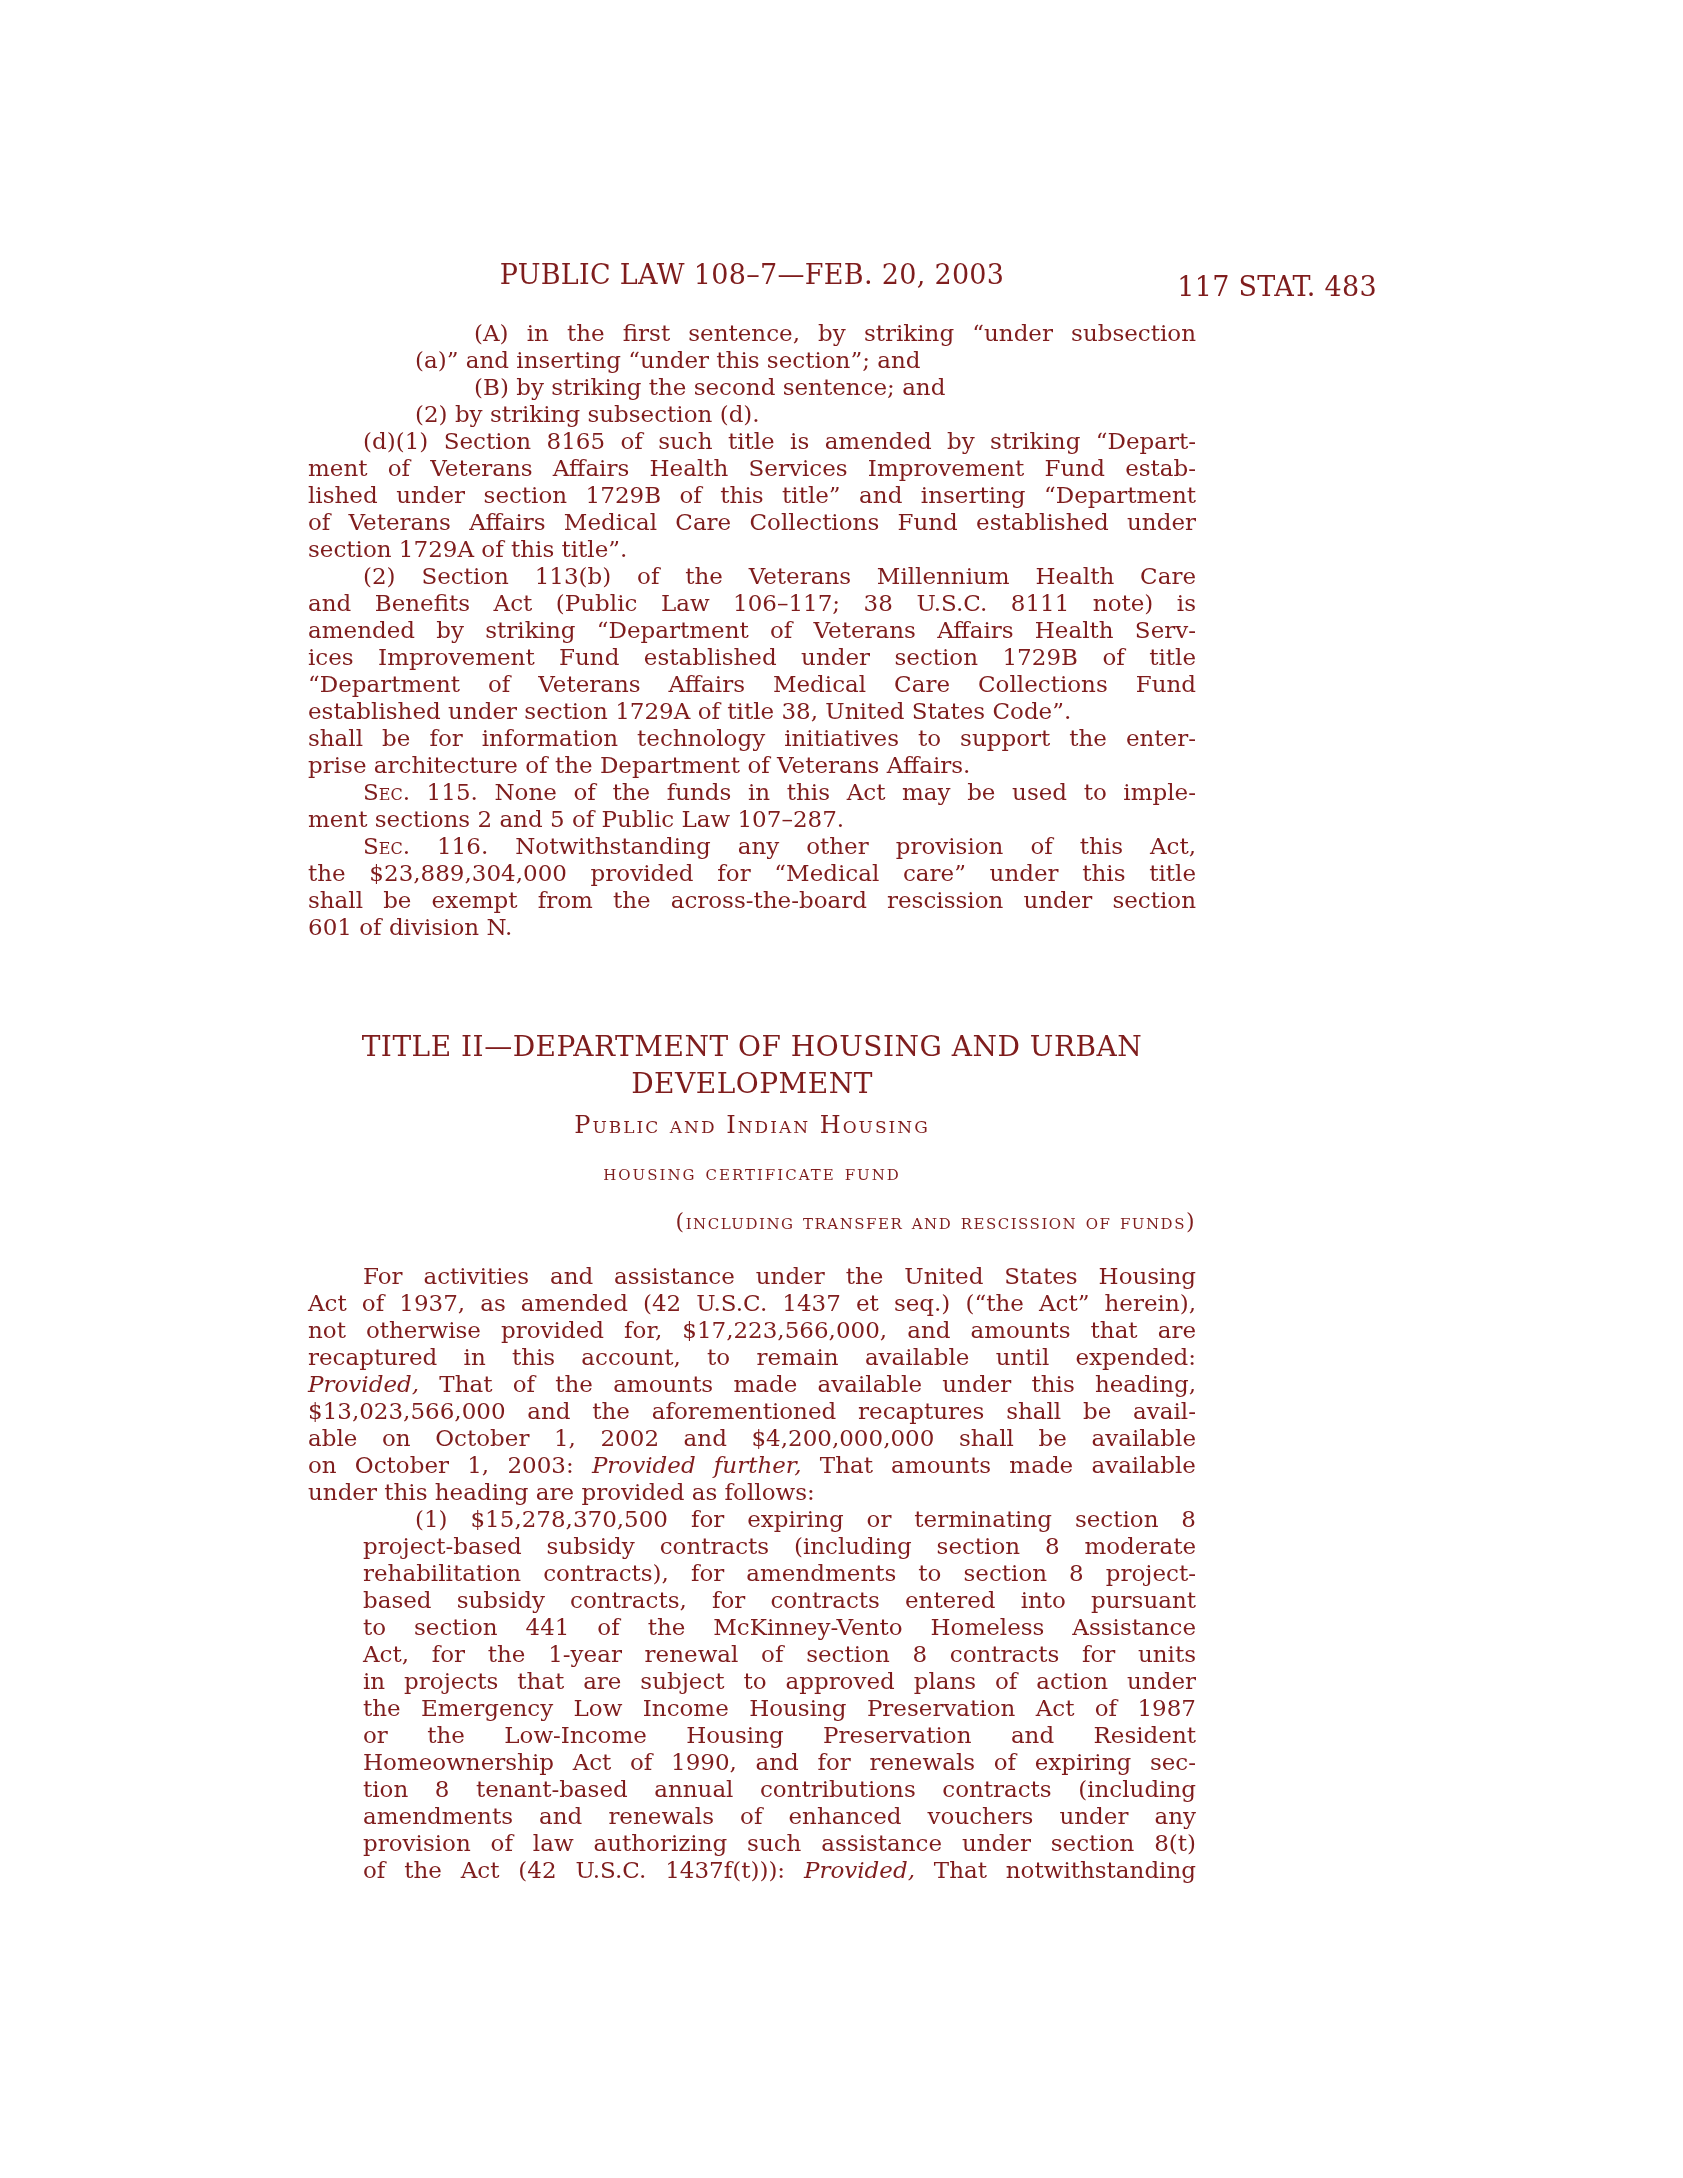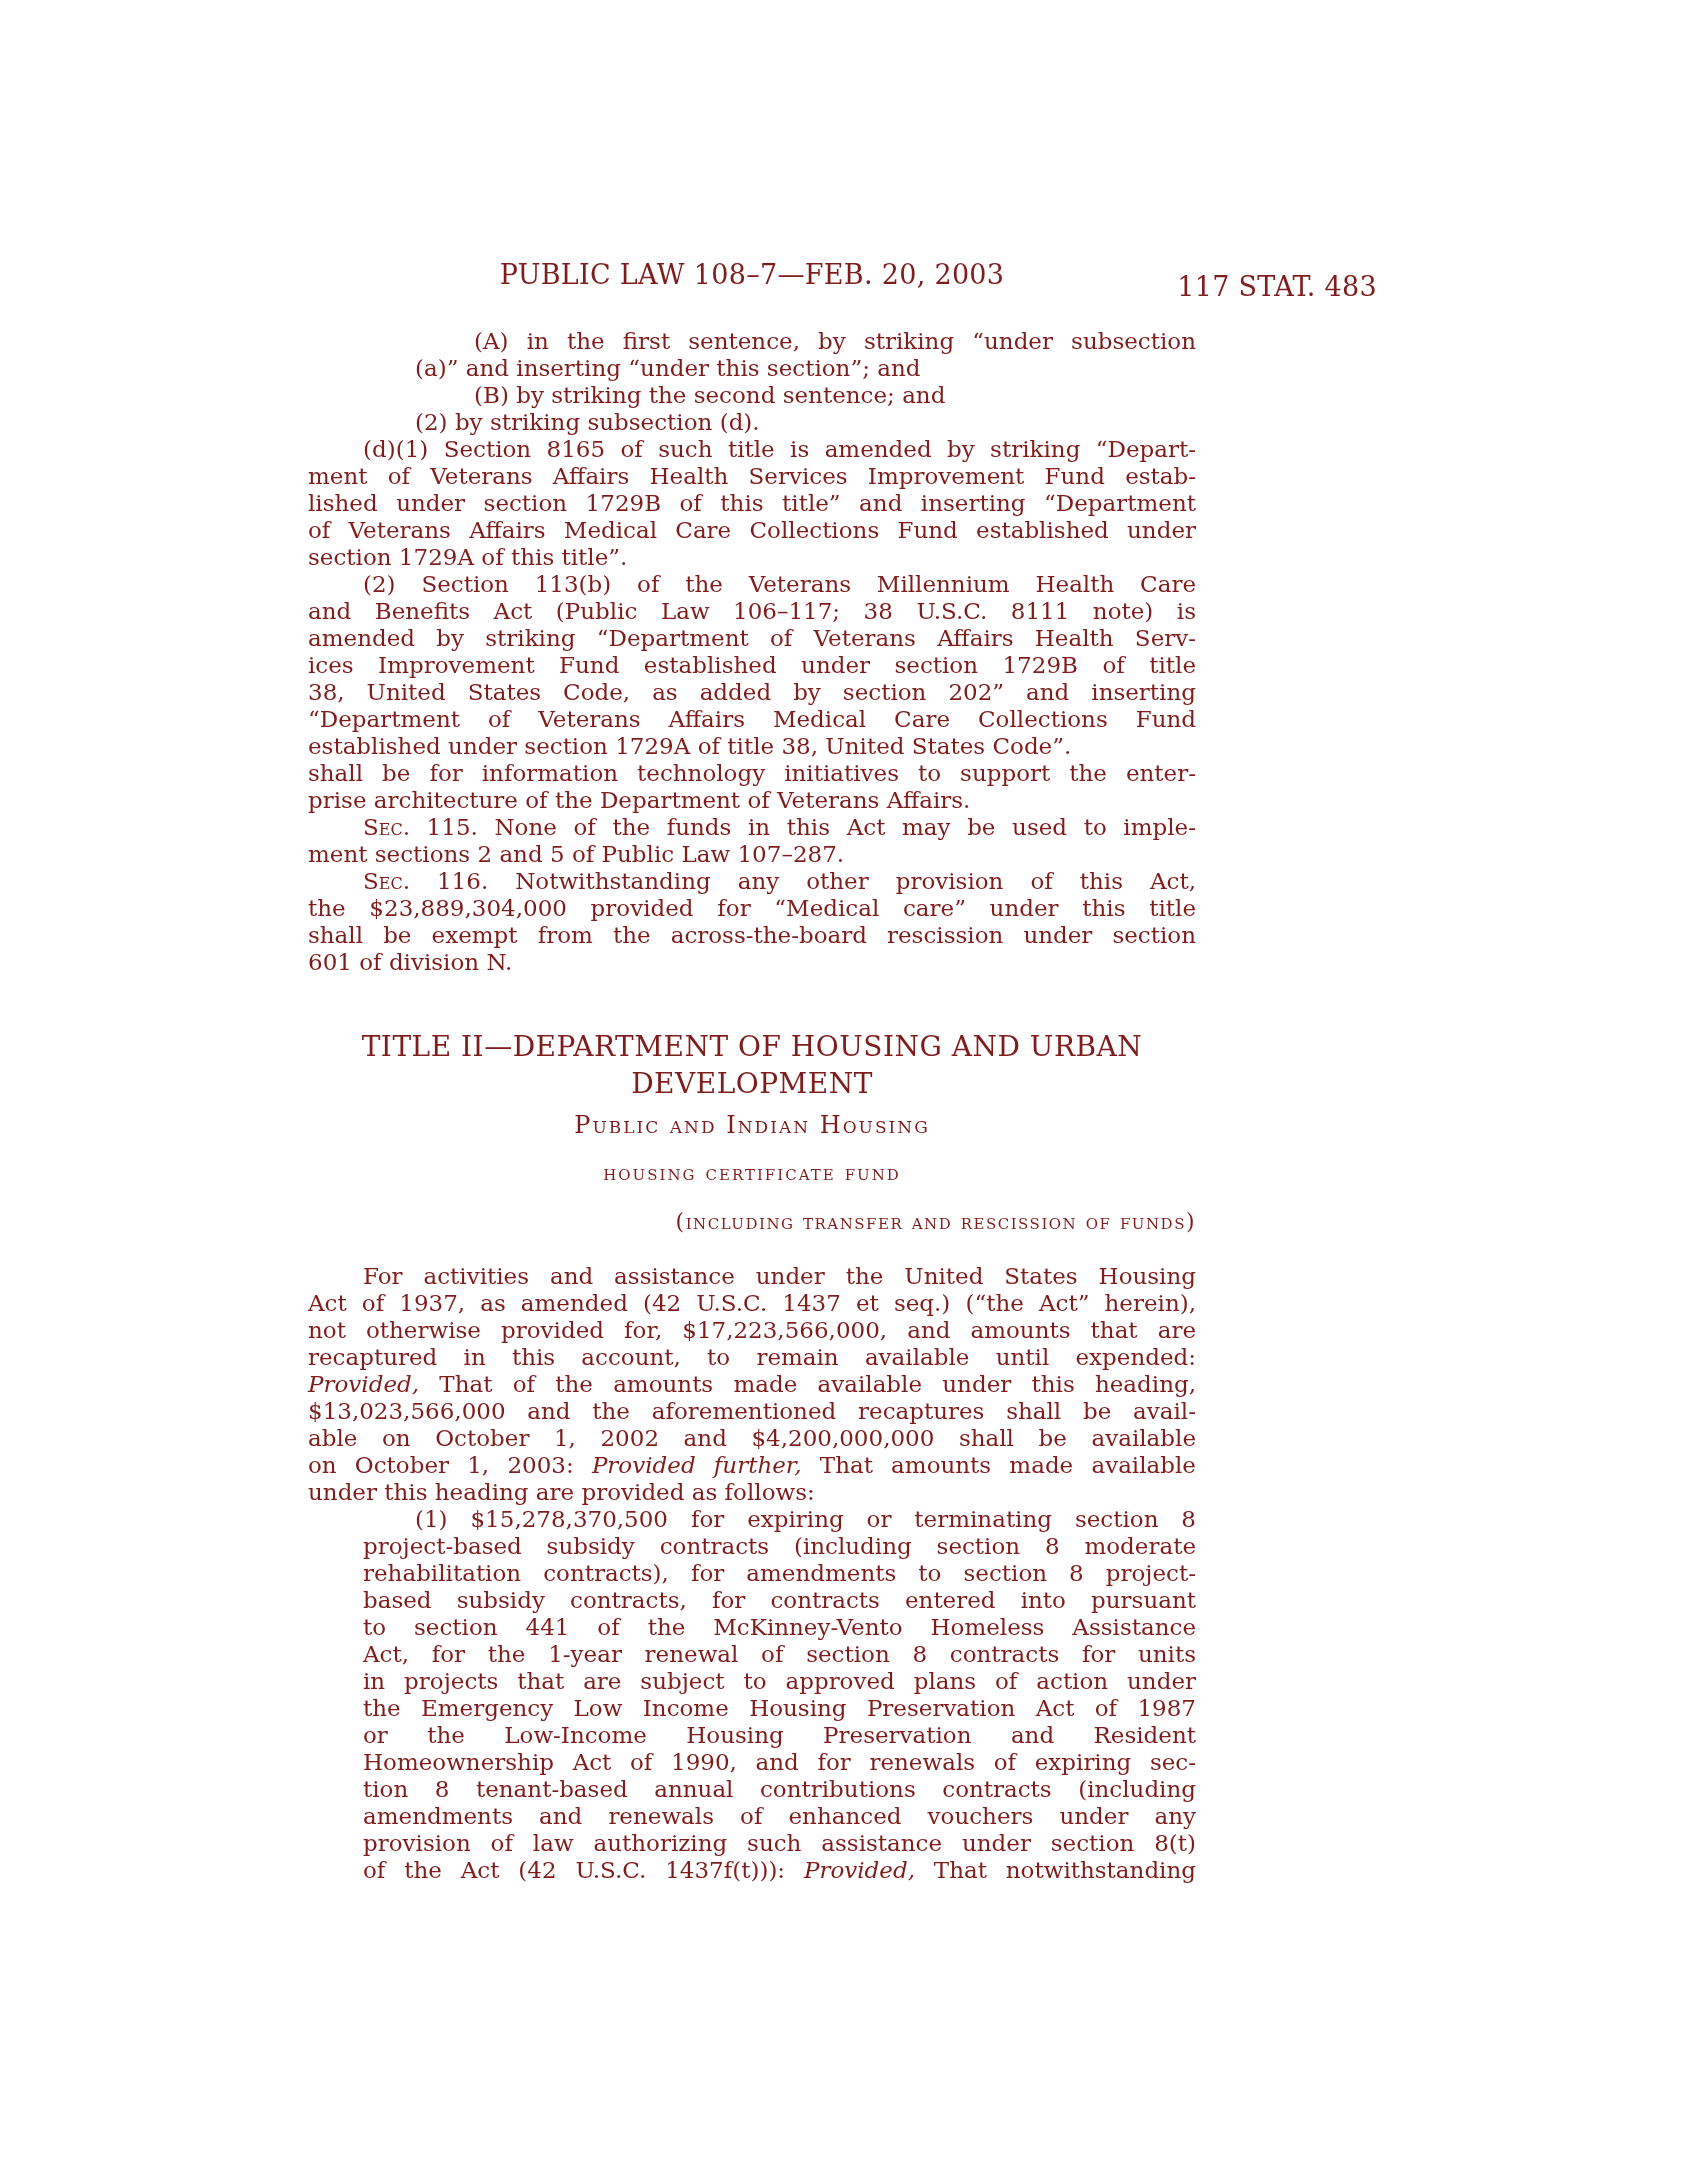--- a/index.html
+++ b/index.html
@@ -19,21 +19,21 @@
     position:absolute;left:0;top:0;width:888px;text-align:center;
   }
   .runhead-stat{
     position:absolute;right:0;top:12px;text-align:right;
   }
   
   .textcol{
     position:absolute;left:308px;width:888px;
     font-size:23px;
   }
-  .col-top{top:328px;}
+  .col-top{top:320px;}
   .col-bottom{top:1263px;}
   .line{
     height:27px;line-height:27px;
     text-align:left;white-space:normal;overflow:visible;
   }
   .line.just{
     text-align:justify;
     text-align-last:justify;
     -moz-text-align-last:justify;
   }
@@ -73,21 +73,20 @@
       <div class="line" style="padding-left: 107px;"><span>(2) by striking subsection (d).</span></div>
       <div class="line just" style="padding-left: 55px;"><span>(d)(1) Section 8165 of such title is amended by striking “Depart-</span></div>
       <div class="line just" style="padding-left: 0px;"><span>ment of Veterans Affairs Health Services Improvement Fund estab-</span></div>
       <div class="line just" style="padding-left: 0px;"><span>lished under section 1729B of this title” and inserting “Department</span></div>
       <div class="line just" style="padding-left: 0px;"><span>of Veterans Affairs Medical Care Collections Fund established under</span></div>
       <div class="line" style="padding-left: 0px;"><span>section 1729A of this title”.</span></div>
       <div class="line just" style="padding-left: 55px;"><span>(2) Section 113(b) of the Veterans Millennium Health Care</span></div>
       <div class="line just" style="padding-left: 0px;"><span>and Benefits Act (Public Law 106–117; 38 U.S.C. 8111 note) is</span></div>
       <div class="line just" style="padding-left: 0px;"><span>amended by striking “Department of Veterans Affairs Health Serv-</span></div>
       <div class="line just" style="padding-left: 0px;"><span>ices Improvement Fund established under section 1729B of title</span></div>
-      <div class="line just" style="padding-left: 0px;"><span>38, United States Code, as added by section 202” and inserting</span></div>
       <div class="line just" style="padding-left: 0px;"><span>“Department of Veterans Affairs Medical Care Collections Fund</span></div>
       <div class="line" style="padding-left: 0px;"><span>established under section 1729A of title 38, United States Code”.</span></div>
       <div class="line just" style="padding-left: 0px;"><span>shall be for information technology initiatives to support the enter-</span></div>
       <div class="line" style="padding-left: 0px;"><span>prise architecture of the Department of Veterans Affairs.</span></div>
       <div class="line just" style="padding-left: 55px;"><span class="sc">Sec.</span><span> 115. None of the funds in this Act may be used to imple-</span></div>
       <div class="line" style="padding-left: 0px;"><span>ment sections 2 and 5 of Public Law 107–287.</span></div>
       <div class="line just" style="padding-left: 55px;"><span class="sc">Sec.</span><span> 116. Notwithstanding any other provision of this Act,</span></div>
       <div class="line just" style="padding-left: 0px;"><span>the $23,889,304,000 provided for “Medical care” under this title</span></div>
       <div class="line just" style="padding-left: 0px;"><span>shall be exempt from the across-the-board rescission under section</span></div>
       <div class="line" style="padding-left: 0px;"><span>601 of division N.</span></div>

